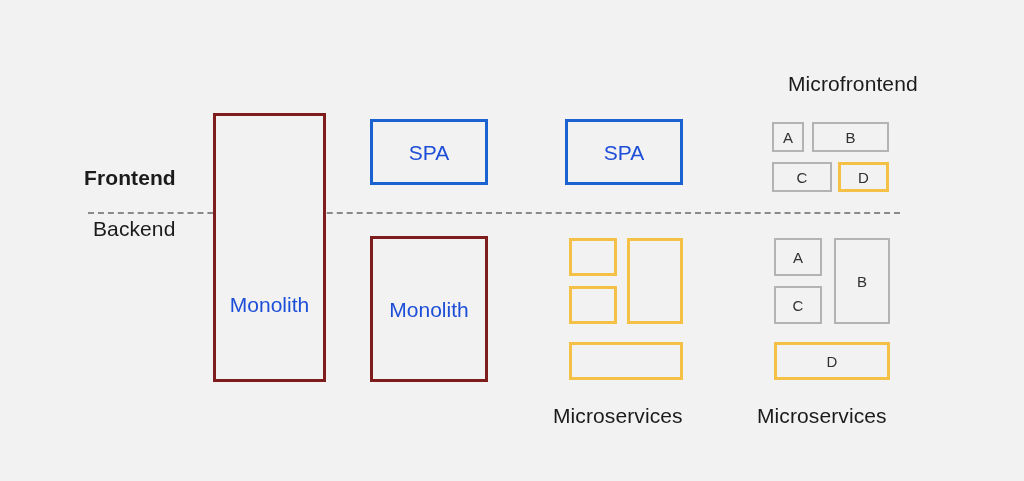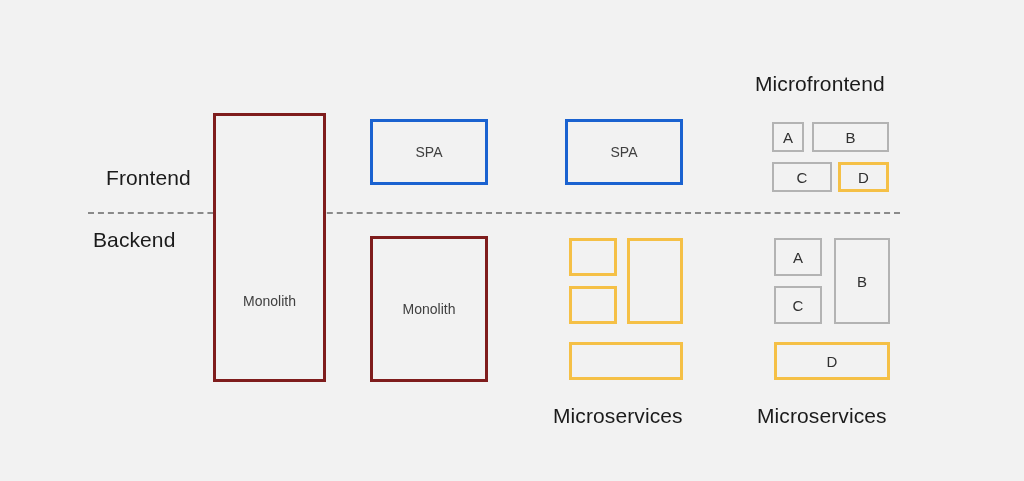--- a/index.html
+++ b/index.html
@@ -30,46 +30,46 @@
     z-index: 1;
   }
 
   
   .axis-label {
     font-size: 21px;
     color: #1b1b1b;
     white-space: nowrap;
     letter-spacing: 0.1px;
   }
-  .axis-frontend { left: 106px; top: 166px; }
-  .axis-backend  { left: 93px; top: 228px; }
+  .axis-frontend { left: 84px; top: 166px; font-weight: bold; }
+  .axis-backend  { left: 93px; top: 217px; }
 
   
   .caption {
     font-size: 21px;
     color: #1b1b1b;
     white-space: nowrap;
     letter-spacing: 0.1px;
   }
-  .cap-microfrontend { left: 755px; top: 72px; }
+  .cap-microfrontend { left: 788px; top: 72px; }
   .cap-ms-c3 { left: 553px; top: 404px; }
   .cap-ms-c4 { left: 757px; top: 404px; }
 
   
   .box {
     box-sizing: border-box;
     background: #f2f2f2;
     display: flex;
     align-items: center;
     justify-content: center;
     z-index: 3;
   }
   .box-label {
-    font-size: 14px;
-    color: #404040;
+    font-size: 21px;
+    color: #1d4ed8;
     line-height: 1;
     white-space: nowrap;
   }
   .box-label.small { font-size: 15px; color: #303030; }
 
   .red    { border: 3px solid #7f1d1d; }
   .blue   { border: 3px solid #1a62d0; }
   .yellow { border: 3px solid #f5c046; }
   .gray   { border: 2px solid #b3b3b3; }
 

